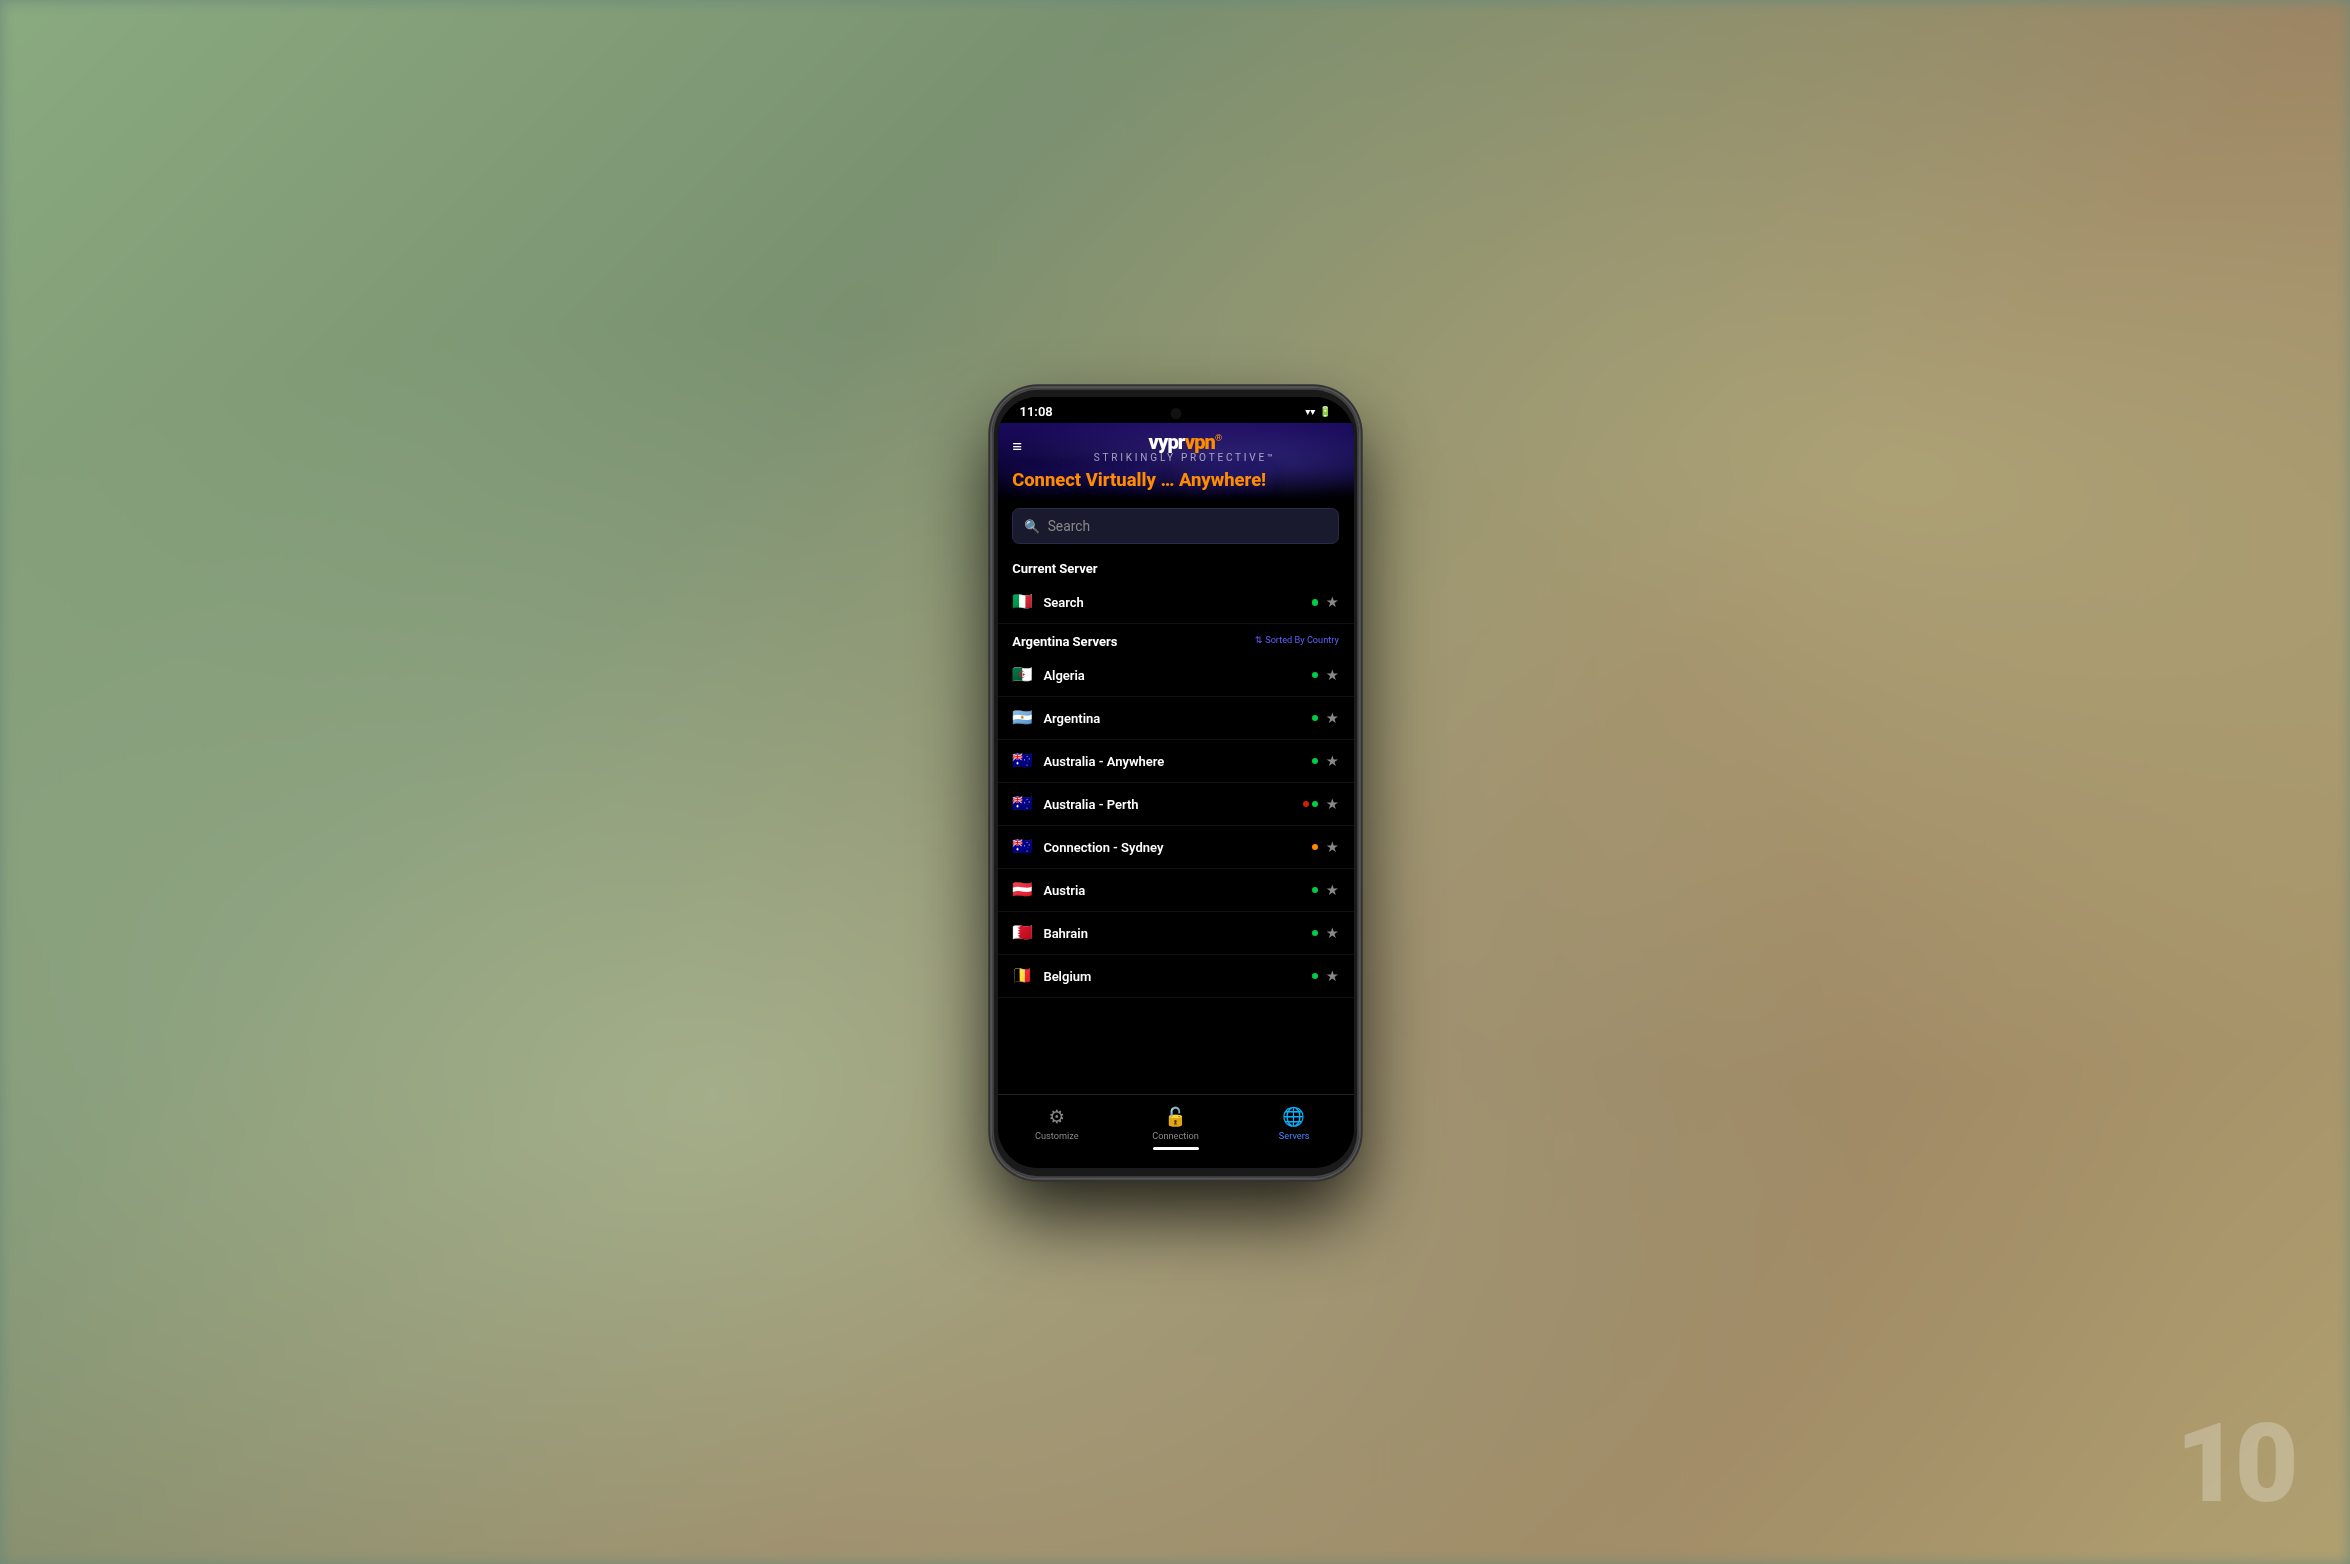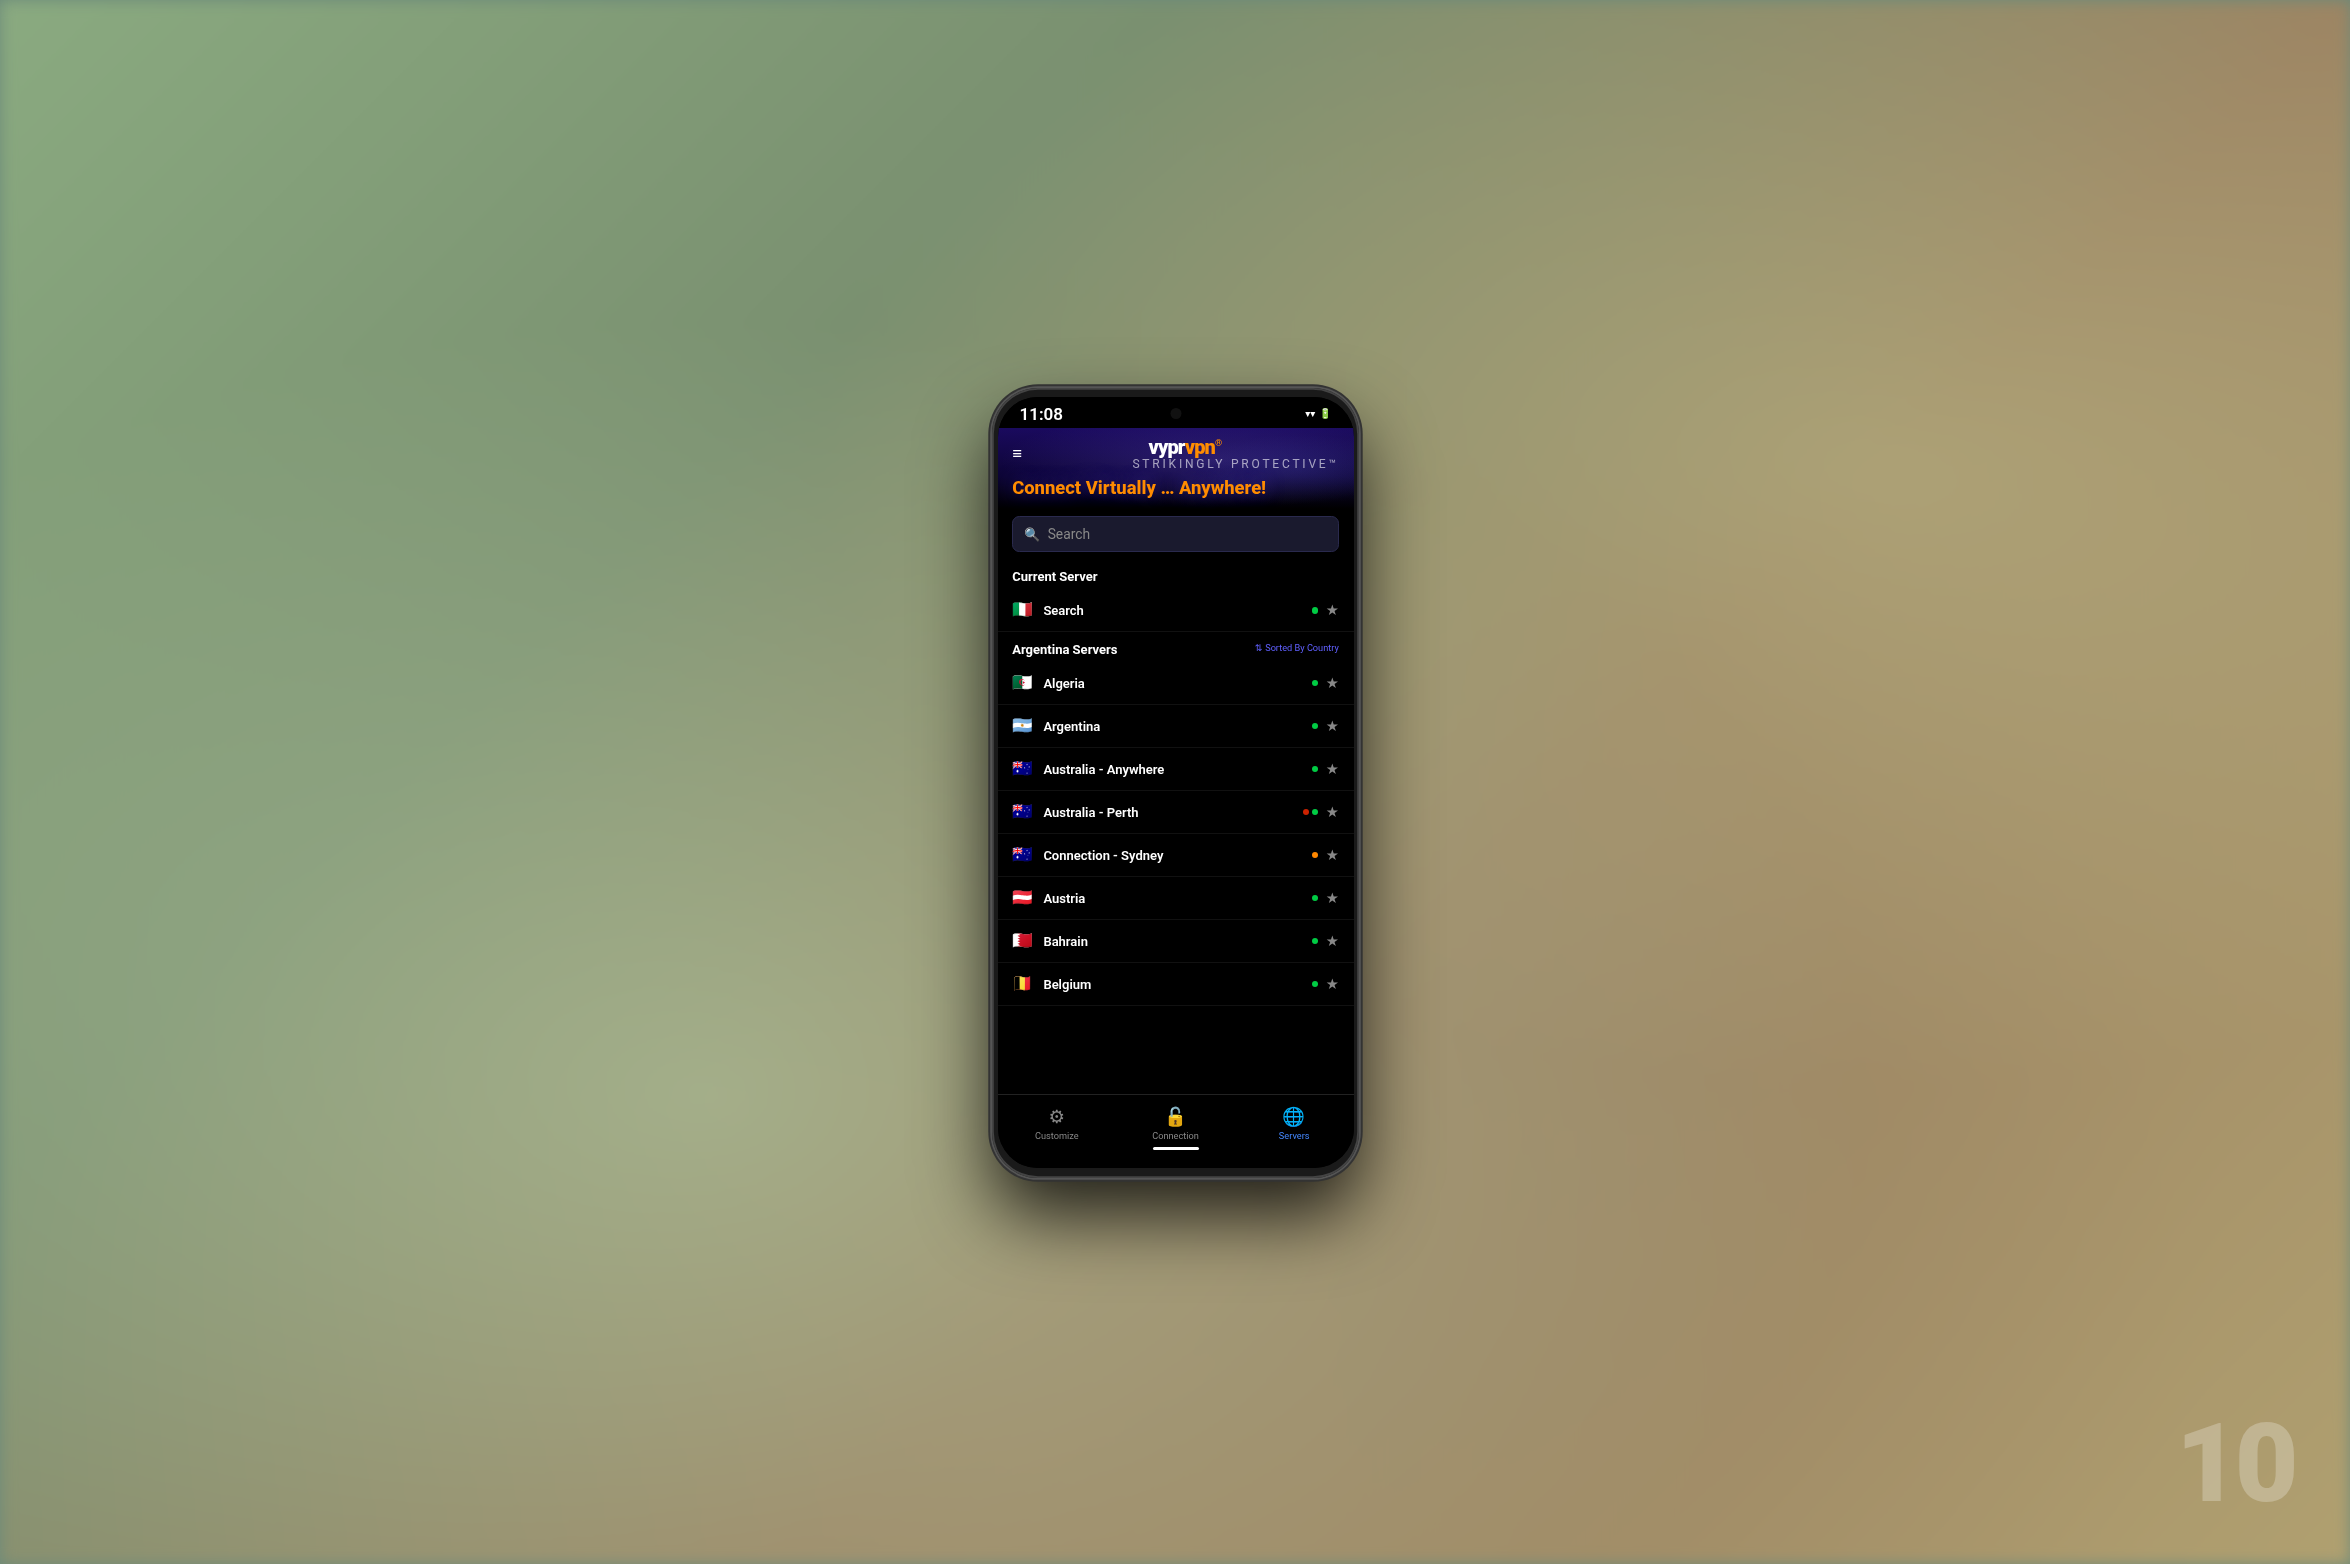--- a/index.html
+++ b/index.html
@@ -70,21 +70,21 @@
     .status-bar {
       display: flex;
       justify-content: space-between;
       align-items: center;
       padding: 7.3px 22px 3.7px;
       background: #000;
       flex-shrink: 0;
     }
 
     .status-time {
-      font-size: 17px;
+      font-size: 13px;
       font-weight: 600;
       color: #fff;
     }
 
     .status-icons {
       display: flex;
       gap: 3.7px;
       align-items: center;
     }
 
@@ -159,24 +159,24 @@
       font-weight: 900;
       color: #fff;
       letter-spacing: -0.9px;
     }
 
     .logo-text span.orange {
       color: #ff8c00;
     }
 
     .logo-tagline {
-      font-size: 12px;
+      font-size: 10px;
       color: rgba(255,255,255,0.6);
       letter-spacing: 2.8px;
-      text-align: right;
+      text-align: center;
       text-transform: uppercase;
       margin-top: -1.8px;
     }
 
     .header-tagline {
       font-size: 18.4px;
       font-weight: 800;
       color: #fff;
       position: relative;
       z-index: 1;

